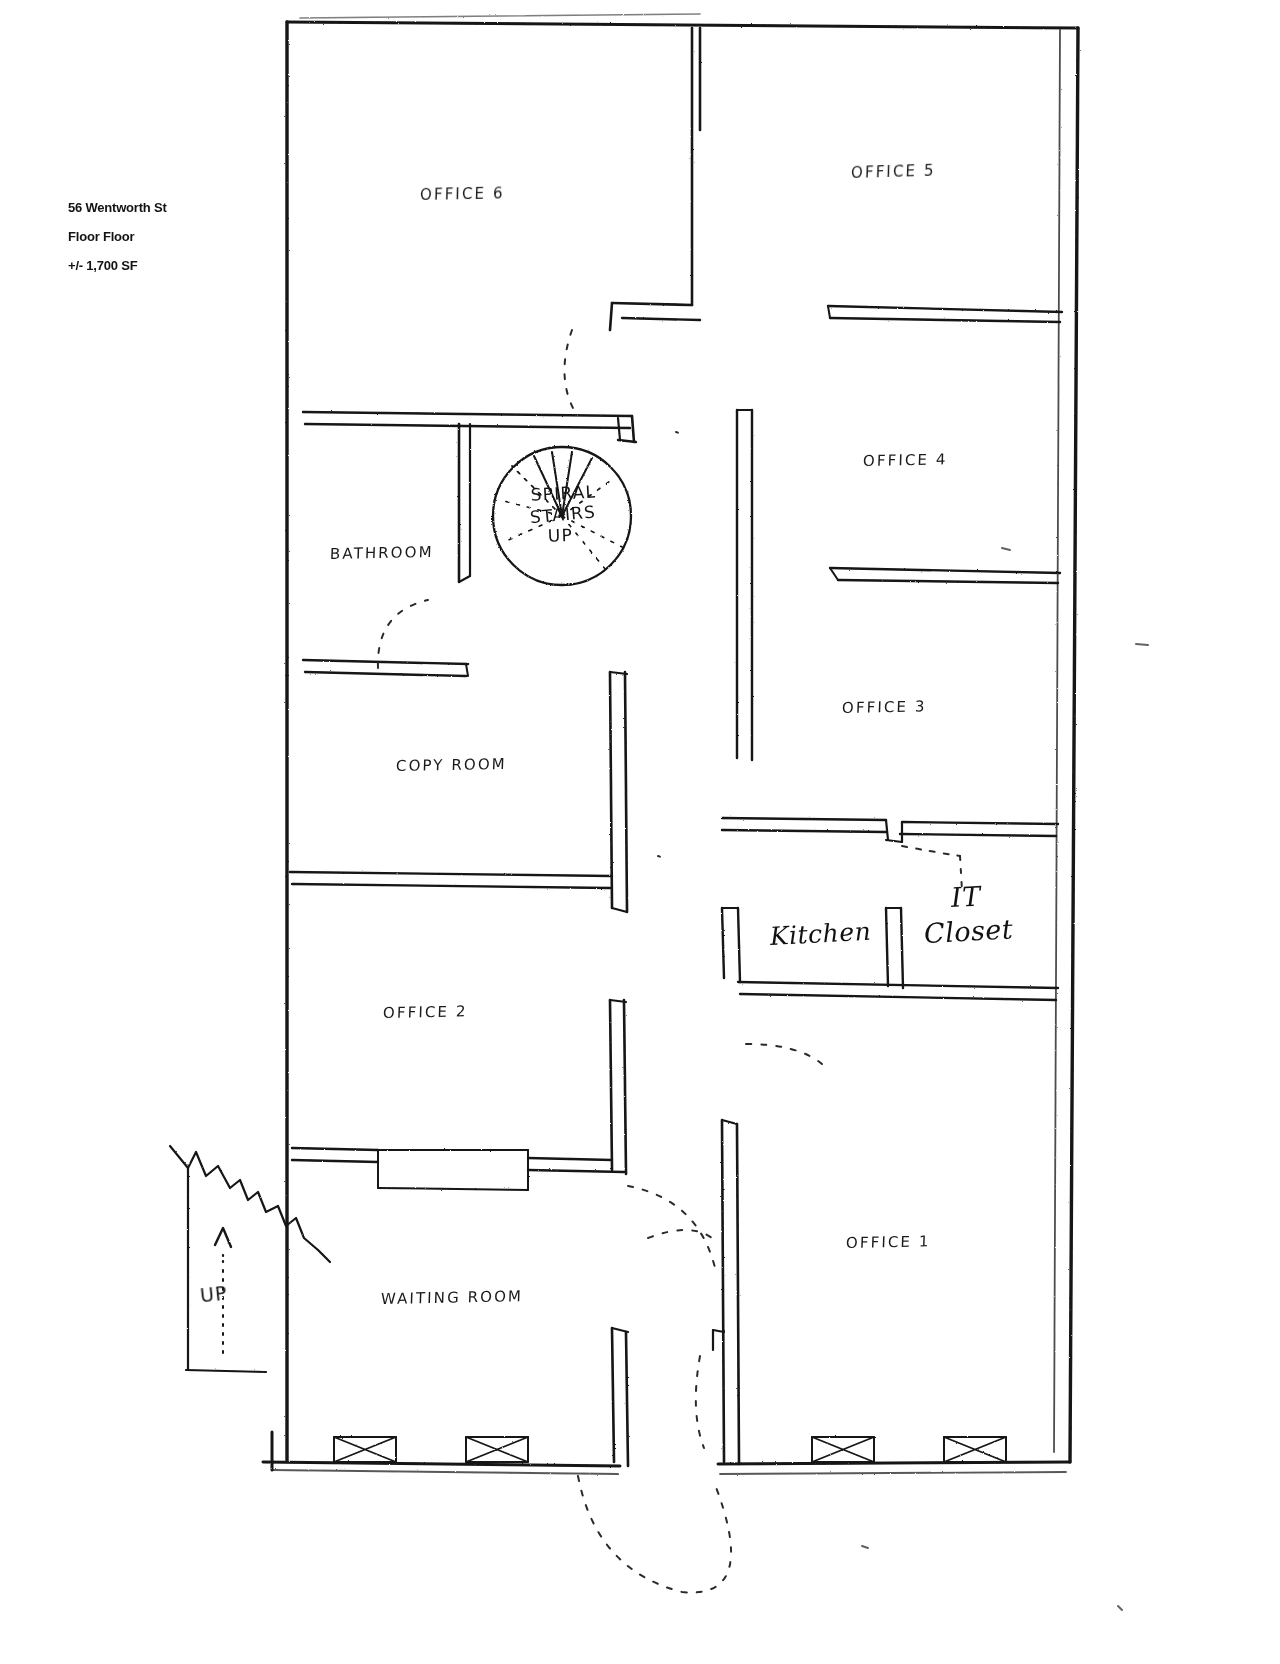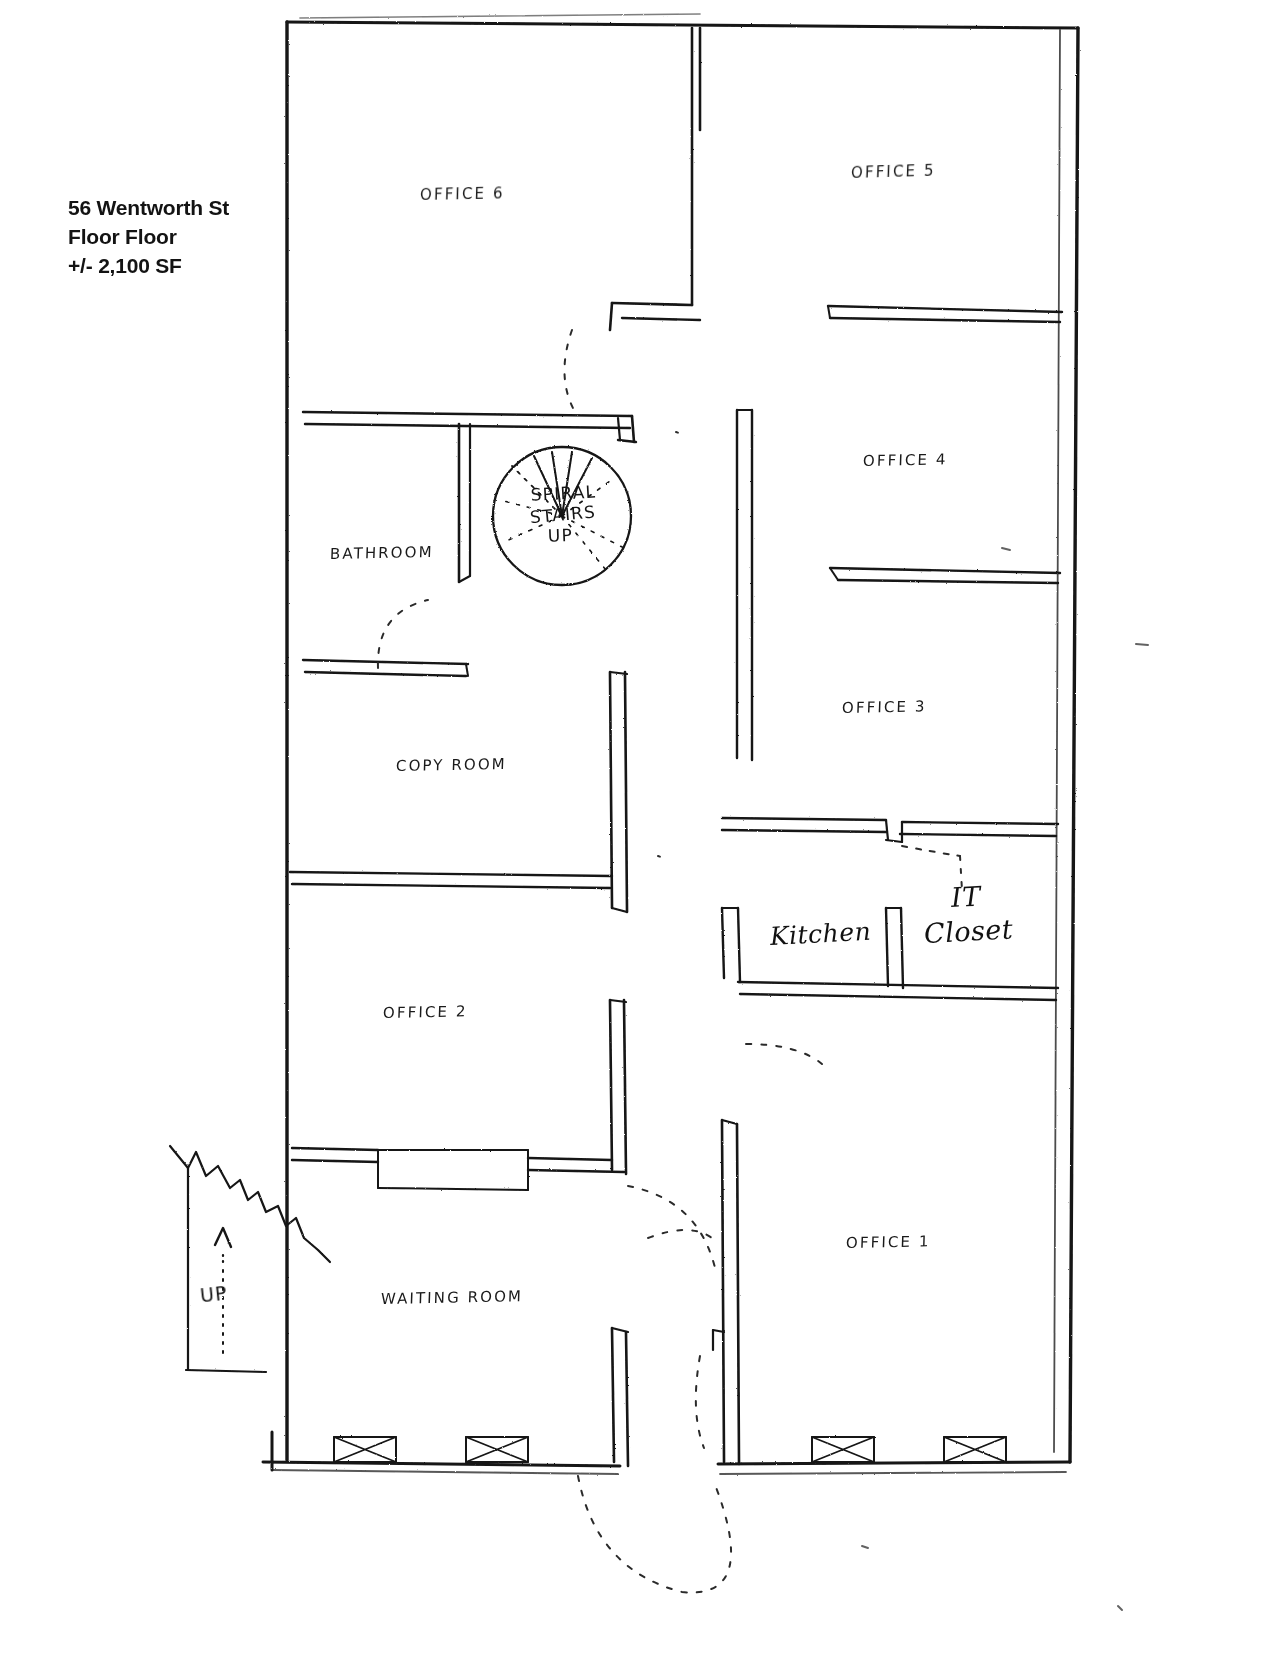--- a/index.html
+++ b/index.html
@@ -5,21 +5,21 @@
   html,body{margin:0;padding:0;background:#ffffff;}
   body{width:1280px;height:1664px;position:relative;overflow:hidden;
        font-family:"Liberation Sans",sans-serif;color:#111;}
 
   #plan-root{position:absolute;inset:0;}
 
   
   #title-block{
     position:absolute;left:68px;top:193px;
     font-family:"Liberation Sans",sans-serif;
-    font-weight:bold;font-size:21px;line-height:29px;
+    font-weight:bold;font-size:13px;line-height:29px;
     letter-spacing:-0.2px;color:#131313;white-space:nowrap;
   }
 
   
   .hand{
     position:absolute;
     font-family:"DejaVu Sans",sans-serif;
     color:#1a1a1a;
     white-space:nowrap;
     font-size:15px;
@@ -68,21 +68,21 @@
   }
 </style>
 </head>
 <body>
 
 <div id="plan-root">
 
   <div id="title-block">
     <div>56 Wentworth St</div>
     <div>Floor Floor</div>
-    <div>+/- 2,100 SF</div>
+    <div>+/- 1,700 SF</div>
   </div>
 
   <svg id="drawing" viewBox="0 0 1280 1664">
     <defs>
       <filter id="rough">
         <feTurbulence type="fractalNoise" baseFrequency="0.85" numOctaves="3" seed="7" result="n"></feTurbulence>
         <feDisplacementMap in="SourceGraphic" in2="n" scale="1.7" xChannelSelector="R" yChannelSelector="G"></feDisplacementMap>
       </filter>
       <filter id="rough2">
         <feTurbulence type="fractalNoise" baseFrequency="0.7" numOctaves="3" seed="19" result="n"></feTurbulence>

